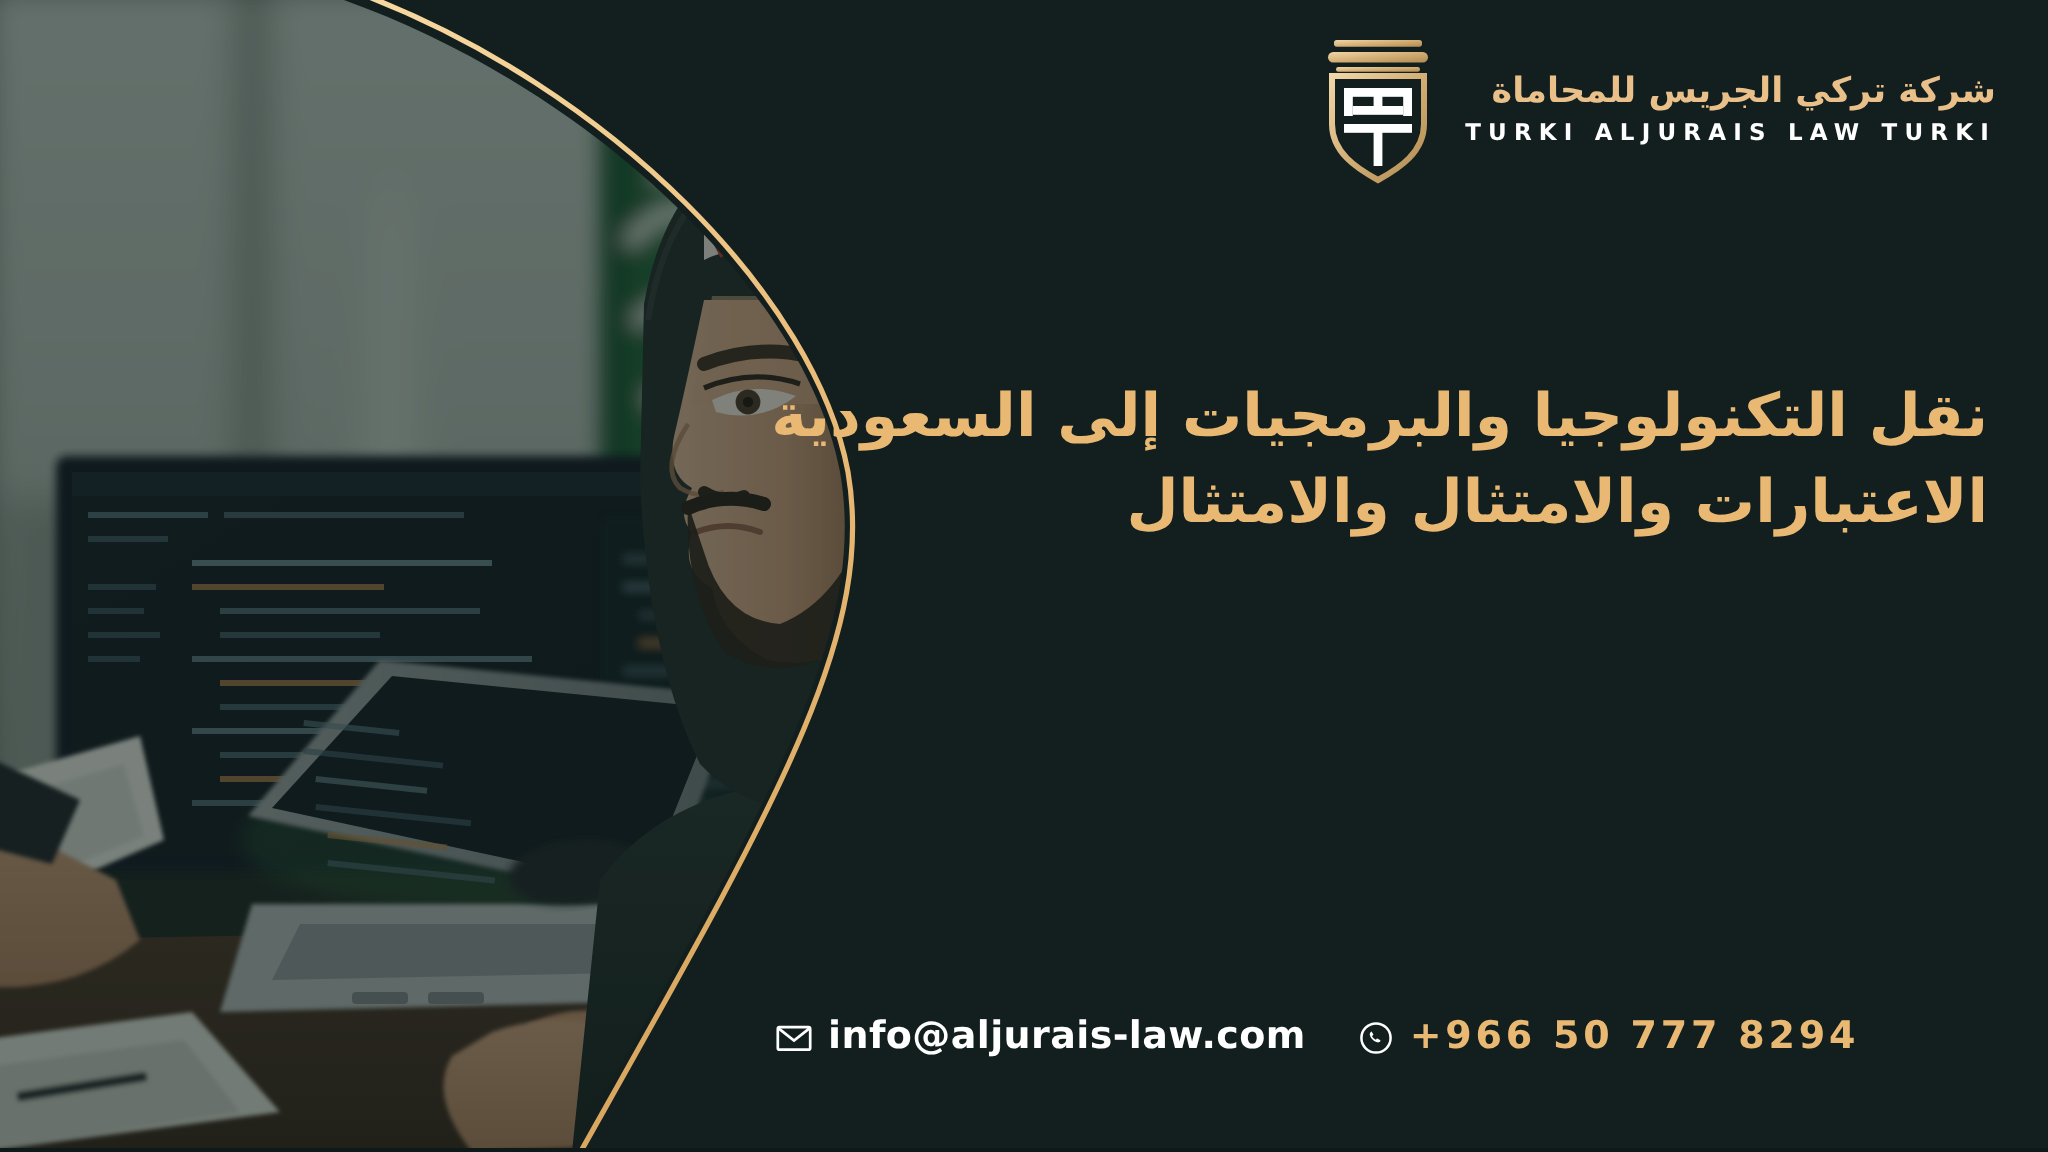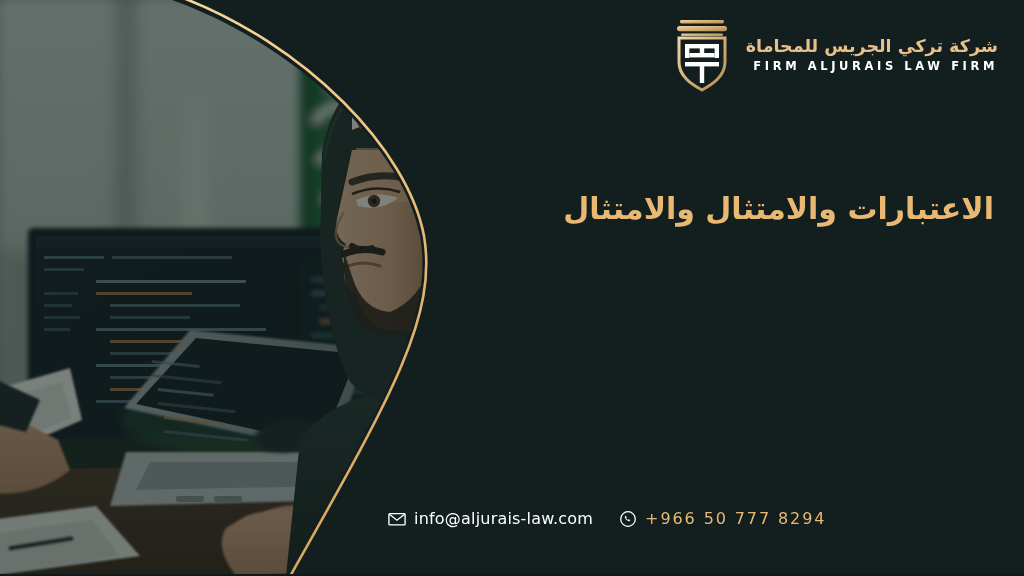--- a/index.html
+++ b/index.html
@@ -53,21 +53,21 @@
   }
 
   
   #contact{
     position:absolute;left:388px;bottom:46px;
     display:flex;align-items:center;gap:0;
   }
   .contact-item{display:flex;align-items:center;gap:8px;}
   .contact-item + .contact-item{margin-left:26px;}
   .contact-icon{width:18px;height:18px;flex:0 0 auto;display:block;}
-  .contact-text{font-size:16px;font-weight:400;line-height:1;white-space:nowrap;}
+  .contact-text{font-size:19px;font-weight:700;line-height:1;white-space:nowrap;}
   .t-white{color:#ffffff;letter-spacing:.2px;}
   .t-gold{color:#e9b974;letter-spacing:1.7px;}
   .t-gold-ph{color:#e9b974;letter-spacing:1.9px;}
 </style>
 </head>
 <body>
 
 <div id="banner">
 
   <div id="photo">
@@ -361,25 +361,26 @@
           <rect x="43.6" y="26" width="4.4" height="14"></rect>
           <rect x="18.4" y="35" width="25.2" height="4.4"></rect>
           <rect x="28.8" y="26" width="4.4" height="9"></rect>
           <rect x="14" y="44" width="34" height="4.4"></rect>
           <rect x="28.8" y="44" width="4.4" height="21"></rect>
         </g>
       </svg>
     </div>
     <div id="logo-text">
       <div class="logo-ar">شركة تركي الجريس للمحاماة</div>
-      <div class="logo-en">FIRM ALJURAIS LAW FIRM</div>
+      <div class="logo-en">TURKI ALJURAIS LAW TURKI</div>
     </div>
   </div>
 
   <div id="headline">
+    <div class="line">نقل التكنولوجيا والبرمجيات إلى السعودية</div>
     <div class="line">الاعتبارات والامتثال والامتثال</div>
   </div>
 
   <div id="contact">
 
     <div class="contact-item">
       <span class="contact-icon">
         <svg viewBox="0 0 20 20" xmlns="http://www.w3.org/2000/svg" aria-hidden="true">
           <rect x="1" y="4" width="18" height="12.5" rx="1" fill="none" stroke="#ffffff" stroke-width="1.5"></rect>
           <path d="M1.6 4.8 L10 11.4 L18.4 4.8" fill="none" stroke="#ffffff" stroke-width="1.5"></path>

